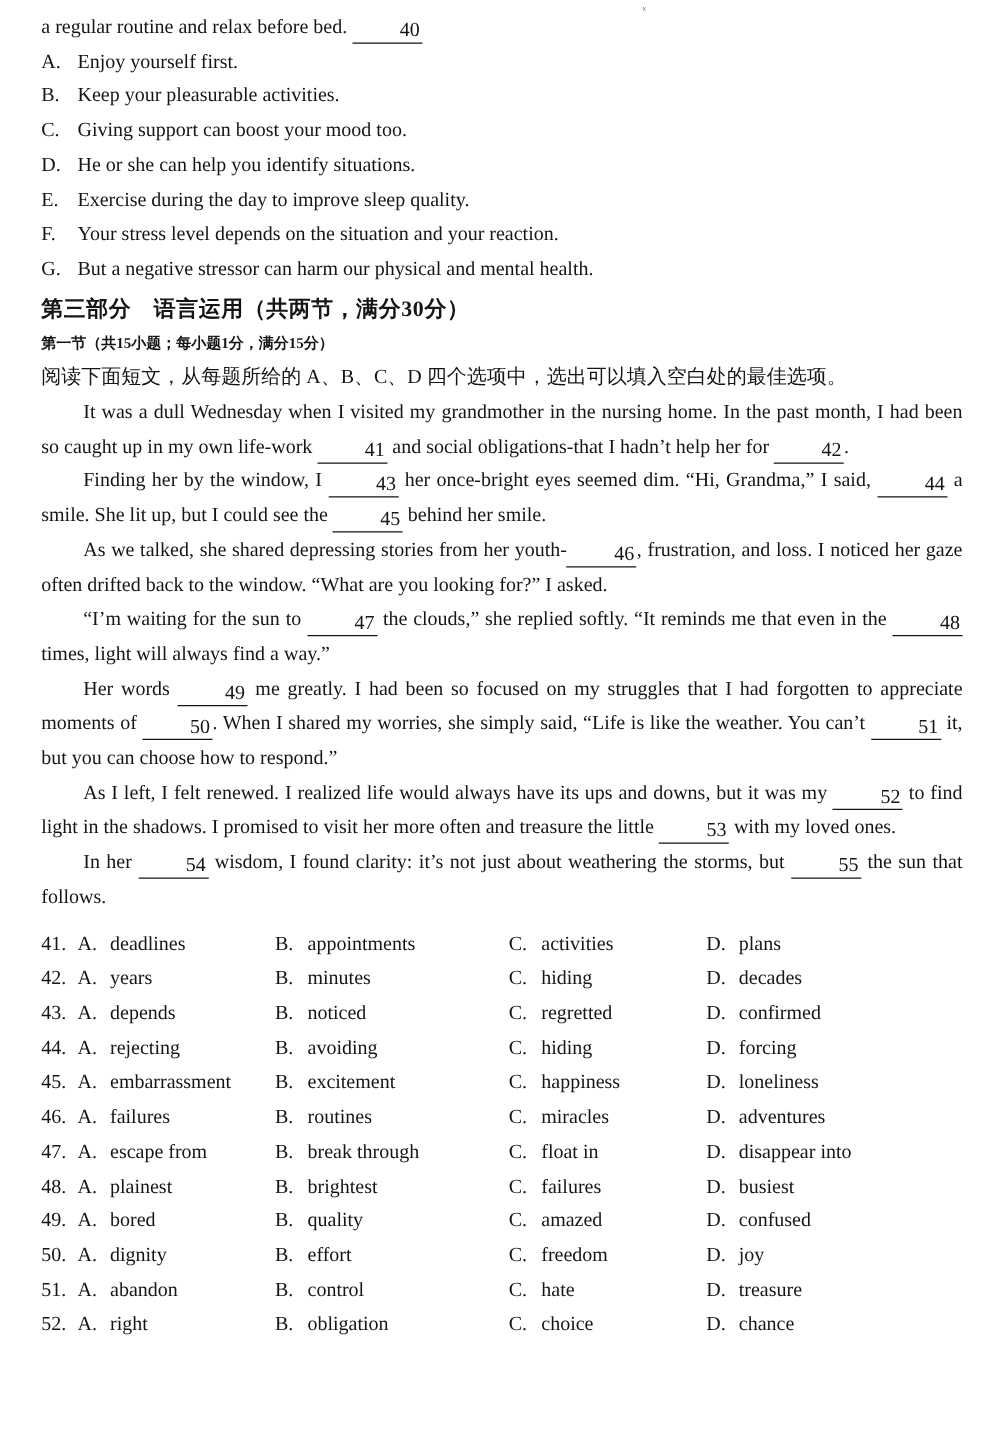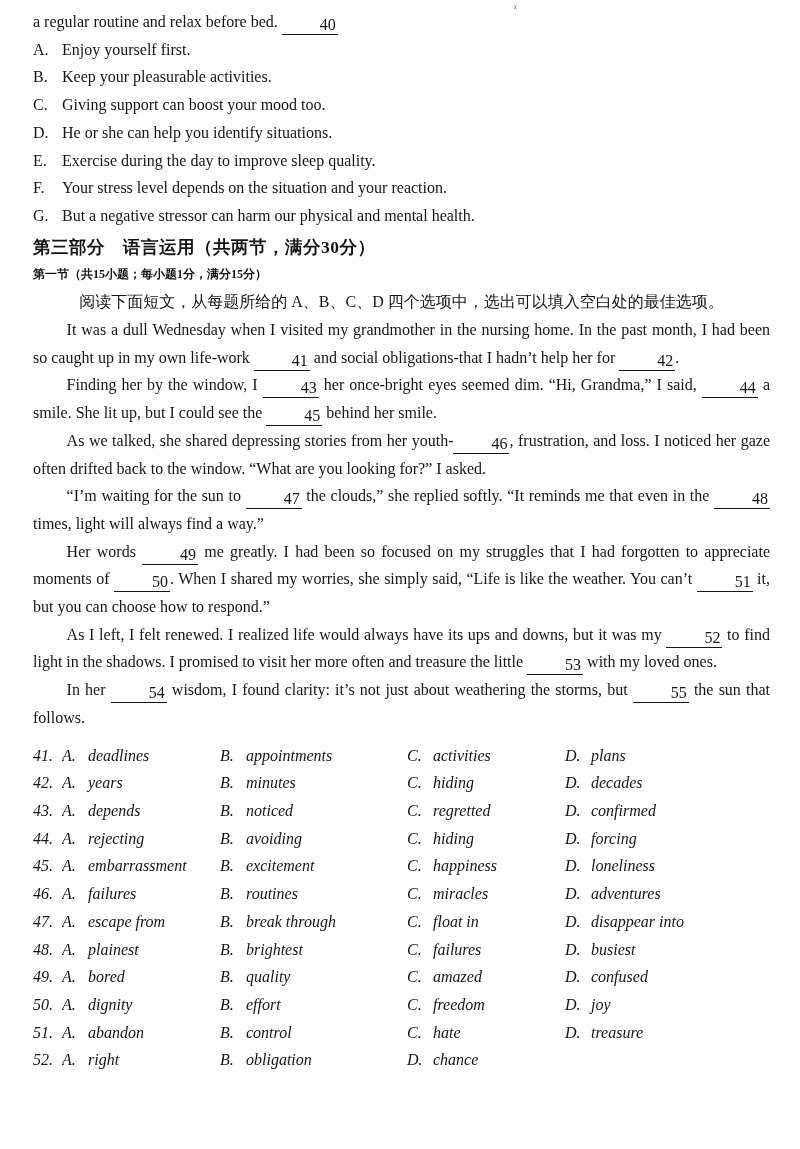--- a/index.html
+++ b/index.html
@@ -25,21 +25,21 @@
     font-size: 17.5px;
     line-height: 28px;
     margin-top: 3px;
     letter-spacing: 0.5px;
   }
   .h2 {
     font-weight: bold;
     font-size: 12px;
     line-height: 27.7px;
   }
-  .instr { line-height: 27.7px; text-align: center; }
+  .instr { line-height: 27.7px; }
 
   .passage .para {
     text-align: justify;
     line-height: 27.7px;
     text-indent: 2.1em;
   }
 
   .blank {
     display: inline-block;
     min-width: 56px;
@@ -49,21 +49,20 @@
     line-height: 19px;
     vertical-align: -3px;
     text-indent: 0;
   }
 
   .questions { margin-top: 10px; }
   .q-row {
     display: grid;
     grid-template-columns: 29px 158px 187px 158px 1fr;
     line-height: 27.7px;
-    font-style: italic;
   }
   .q-num { }
   .q-opt { white-space: nowrap; overflow: hidden; }
   .opt-letter2 { display: inline-block; width: 26px; }
 
   .stray {
     position: absolute;
     top: 4px;
     left: 514px;
     width: 7px;
@@ -181,19 +180,20 @@
         <div class="q-num">51.</div>
         <div class="q-opt"><span class="opt-letter2">A.</span><span class="opt-text">abandon</span></div>
         <div class="q-opt"><span class="opt-letter2">B.</span><span class="opt-text">control</span></div>
         <div class="q-opt"><span class="opt-letter2">C.</span><span class="opt-text">hate</span></div>
         <div class="q-opt"><span class="opt-letter2">D.</span><span class="opt-text">treasure</span></div>
       </div>
       <div class="q-row">
         <div class="q-num">52.</div>
         <div class="q-opt"><span class="opt-letter2">A.</span><span class="opt-text">right</span></div>
         <div class="q-opt"><span class="opt-letter2">B.</span><span class="opt-text">obligation</span></div>
+        <div class="q-opt"><span class="opt-letter2">C.</span><span class="opt-text">choice</span></div>
         <div class="q-opt"><span class="opt-letter2">D.</span><span class="opt-text">chance</span></div>
       </div>
     </div>
 
   <div class="stray">ˣ</div>
 
 </div>
 
 </body></html>

